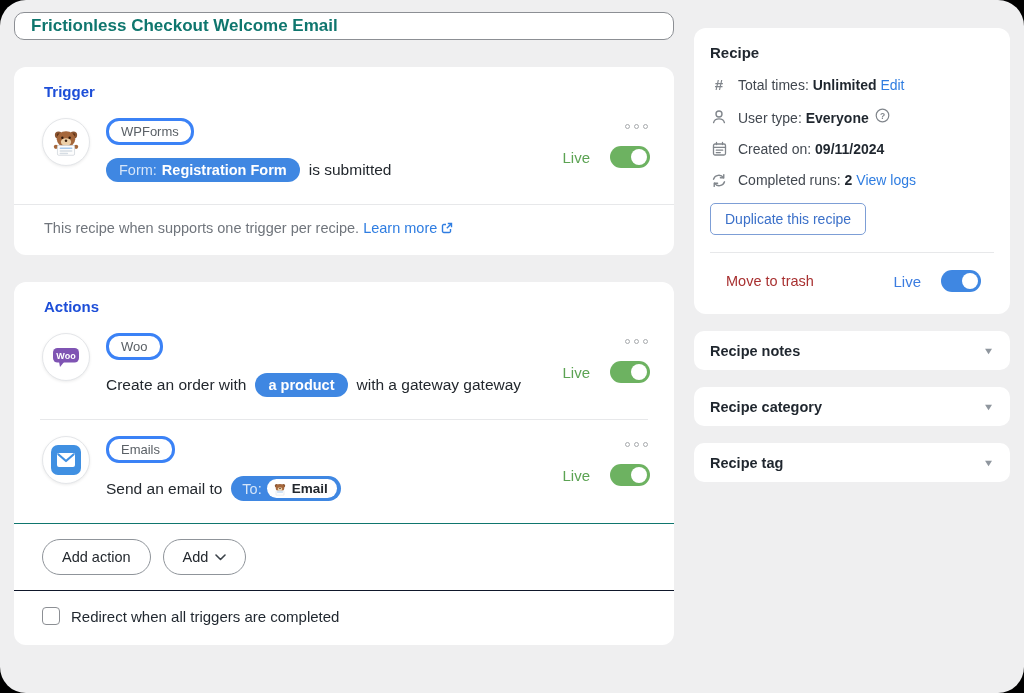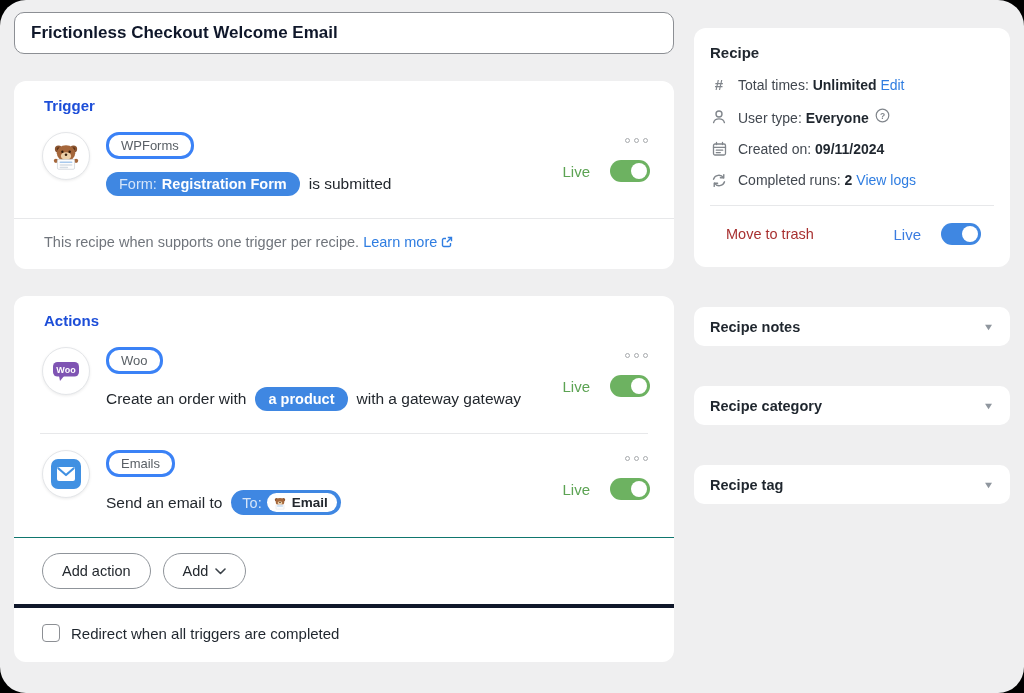--- a/index.html
+++ b/index.html
@@ -8,24 +8,24 @@
     position:relative; width:1024px; height:693px;
     background:#efeff0; border-radius:26px; overflow:hidden;
     color:#1f262e;
   }
   
   .main-col { position:absolute; left:14px; top:12px; width:660px; }
   .side-col { position:absolute; left:694px; top:28px; width:316px; display:flex; flex-direction:column; }
 
   
   .title-input {
-    width:100%; height:42px; background:#fff;
+    width:100%; height:28px; background:#fff;
     border:1.5px solid #8c8f94; border-radius:10px;
     font-family:"Liberation Sans", sans-serif;
-    font-size:17px; font-weight:700; color:#0f172a;
+    font-size:17px; font-weight:700; color:#0f766e;
     padding:0 16px; outline:none;
   }
 
   
   .card { background:#fff; border-radius:12px; margin-top:27px; }
   .card-head { padding:16px 30px 2px; font-size:15px; font-weight:700; color:#1d4ed8; }
 
   .item-row { display:flex; align-items:flex-start; gap:16px; padding:16px 24px 22px 28px; }
   .item-divider { border-top:1px solid #e7e8ea; margin:0 26px; }
 
@@ -71,42 +71,42 @@
   }
   .link-blue { color:#2f7de1; text-decoration:none; cursor:pointer; }
 
   .add-row { border-top:1px solid #0f766e; padding:15px 28px; display:flex; gap:12px; }
   .btn-outline {
     display:inline-flex; align-items:center; gap:7px;
     background:#fff; border:1px solid #8f949a; border-radius:19px;
     padding:9px 19px; font-size:14.5px; color:#23282e;
     font-family:"Liberation Sans", sans-serif; cursor:pointer;
   }
-  .redirect-row { border-top:4px solid #0f172a; padding:16px 28px 20px; display:flex; align-items:center; gap:11px; font-size:15px; }
+  .redirect-row { border-top:1px solid #0f172a; padding:16px 28px 20px; display:flex; align-items:center; gap:11px; font-size:15px; }
   .checkbox { width:18px; height:18px; background:#fff; border:1.5px solid #8c8f94; border-radius:4px; cursor:pointer; flex:0 0 auto; }
 
   
   .recipe-card { background:#fff; border-radius:12px; padding:16px 16px 18px; }
   .recipe-title { font-size:15px; font-weight:700; margin-bottom:8px; }
   .meta-row { display:flex; align-items:center; gap:10px; margin-top:15px; font-size:14px; color:#424850; }
   .meta-row .icon-box { width:18px; display:flex; justify-content:center; color:#81868c; }
   .meta-strong { font-weight:700; color:#1f262e; }
   .hash-glyph { font-size:15px; font-weight:600; color:#81868c; }
   .help-circle { display:inline-flex; margin-left:2px; cursor:pointer; }
   .duplicate-btn {
     margin-top:15px; background:#fff; border:1px solid #7d9ed6; color:#3b70c9;
     border-radius:5px; padding:7px 14px; font-size:14px;
     font-family:"Liberation Sans", sans-serif; cursor:pointer;
   }
   .recipe-foot-divider { border-top:1px solid #e7e8ea; margin-top:17px; }
   .recipe-foot { display:flex; align-items:center; justify-content:space-between; padding:17px 13px 4px 16px; }
   .trash-link { color:#a83030; font-size:14.5px; text-decoration:none; cursor:pointer; }
 
   .accordion {
-    background:#fff; border-radius:10px; height:39px; margin-top:40px;
+    background:#fff; border-radius:10px; height:39px; margin-top:17px;
     display:flex; align-items:center; justify-content:space-between;
     padding:0 17px 0 16px; cursor:pointer;
   }
   .accordion:first-of-type { margin-top:26px; }
   .accordion .acc-label { font-size:14.5px; font-weight:700; color:#1f262e; }
   .caret-down { font-size:9px; color:#8f969e; transform:scaleX(1.3); }
 
   svg { display:block; }
 </style>
 </head>
@@ -335,20 +335,21 @@
             <path d="M3.2 13.4 L3.3 10.1 L6.6 10.3"></path>
           </svg>
         </span>
         <span>
           <span>Completed runs:</span>
           <span class="meta-strong">2</span>
           <a class="link-blue">View logs</a>
         </span>
       </div>
 
+      <button class="duplicate-btn">Duplicate this recipe</button>
 
       <div class="recipe-foot-divider"></div>
       <div class="recipe-foot">
         <a class="trash-link">Move to trash</a>
         <div class="live-row">
           <span class="live-text-blue">Live</span>
           <span class="toggle blue">
               <span class="knob"></span>
             </span>
         </div>

